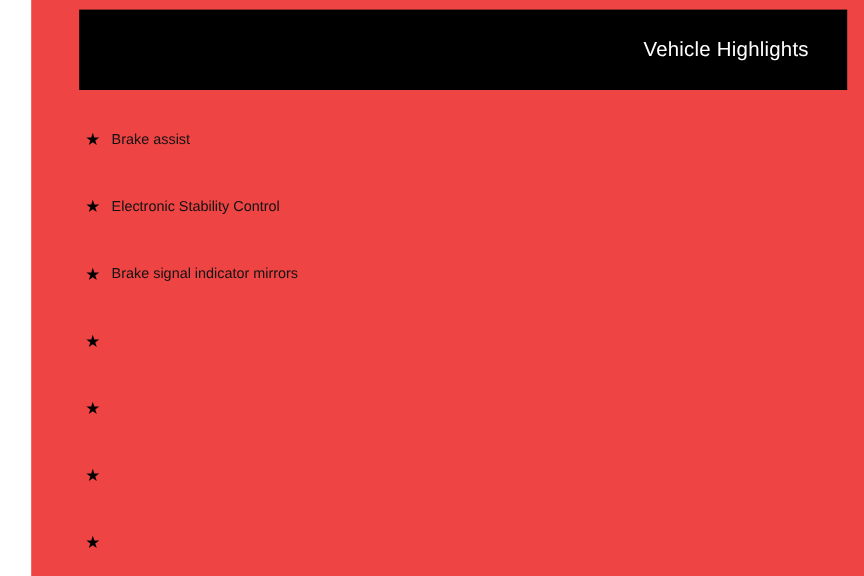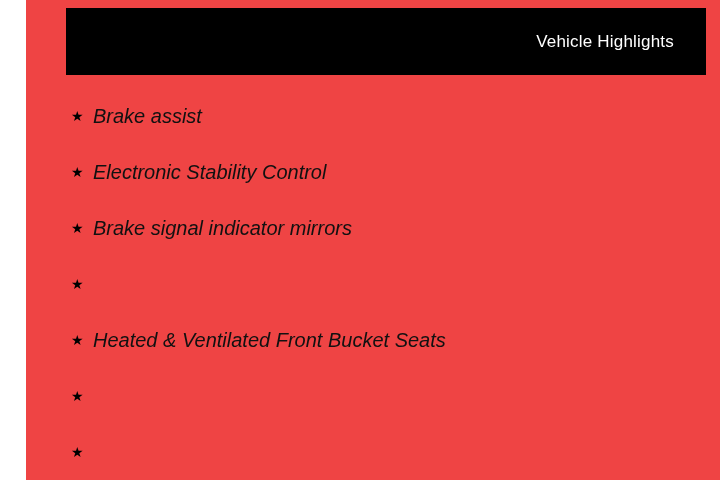--- a/index.html
+++ b/index.html
@@ -58,25 +58,24 @@
   }
   .star-icon {
     width: 22px;
     font-size: 14px;
     line-height: 1;
     color: #000000;
     flex: 0 0 auto;
     text-align: left;
   }
   .item-label {
-    font-size: 20px;
+    font-size: 12px;
     color: #111111;
     font-family: "Liberation Sans", sans-serif;
     white-space: nowrap;
-    font-style: italic;
   }
 </style>
 </head>
 <body>
 
 <div class="page">
 
   <div class="header-bar">
     <div class="header-title">Vehicle Highlights</div>
   </div>
@@ -92,21 +91,20 @@
     </li>
     <li class="highlight-item">
       <span class="star-icon">★</span>
       <span class="item-label">Brake signal indicator mirrors</span>
     </li>
     <li class="highlight-item">
       <span class="star-icon">★</span>
     </li>
     <li class="highlight-item">
       <span class="star-icon">★</span>
-      <span class="item-label">Heated &amp; Ventilated Front Bucket Seats</span>
     </li>
     <li class="highlight-item">
       <span class="star-icon">★</span>
     </li>
     <li class="highlight-item">
       <span class="star-icon">★</span>
     </li>
   </ul>
 
 </div>

